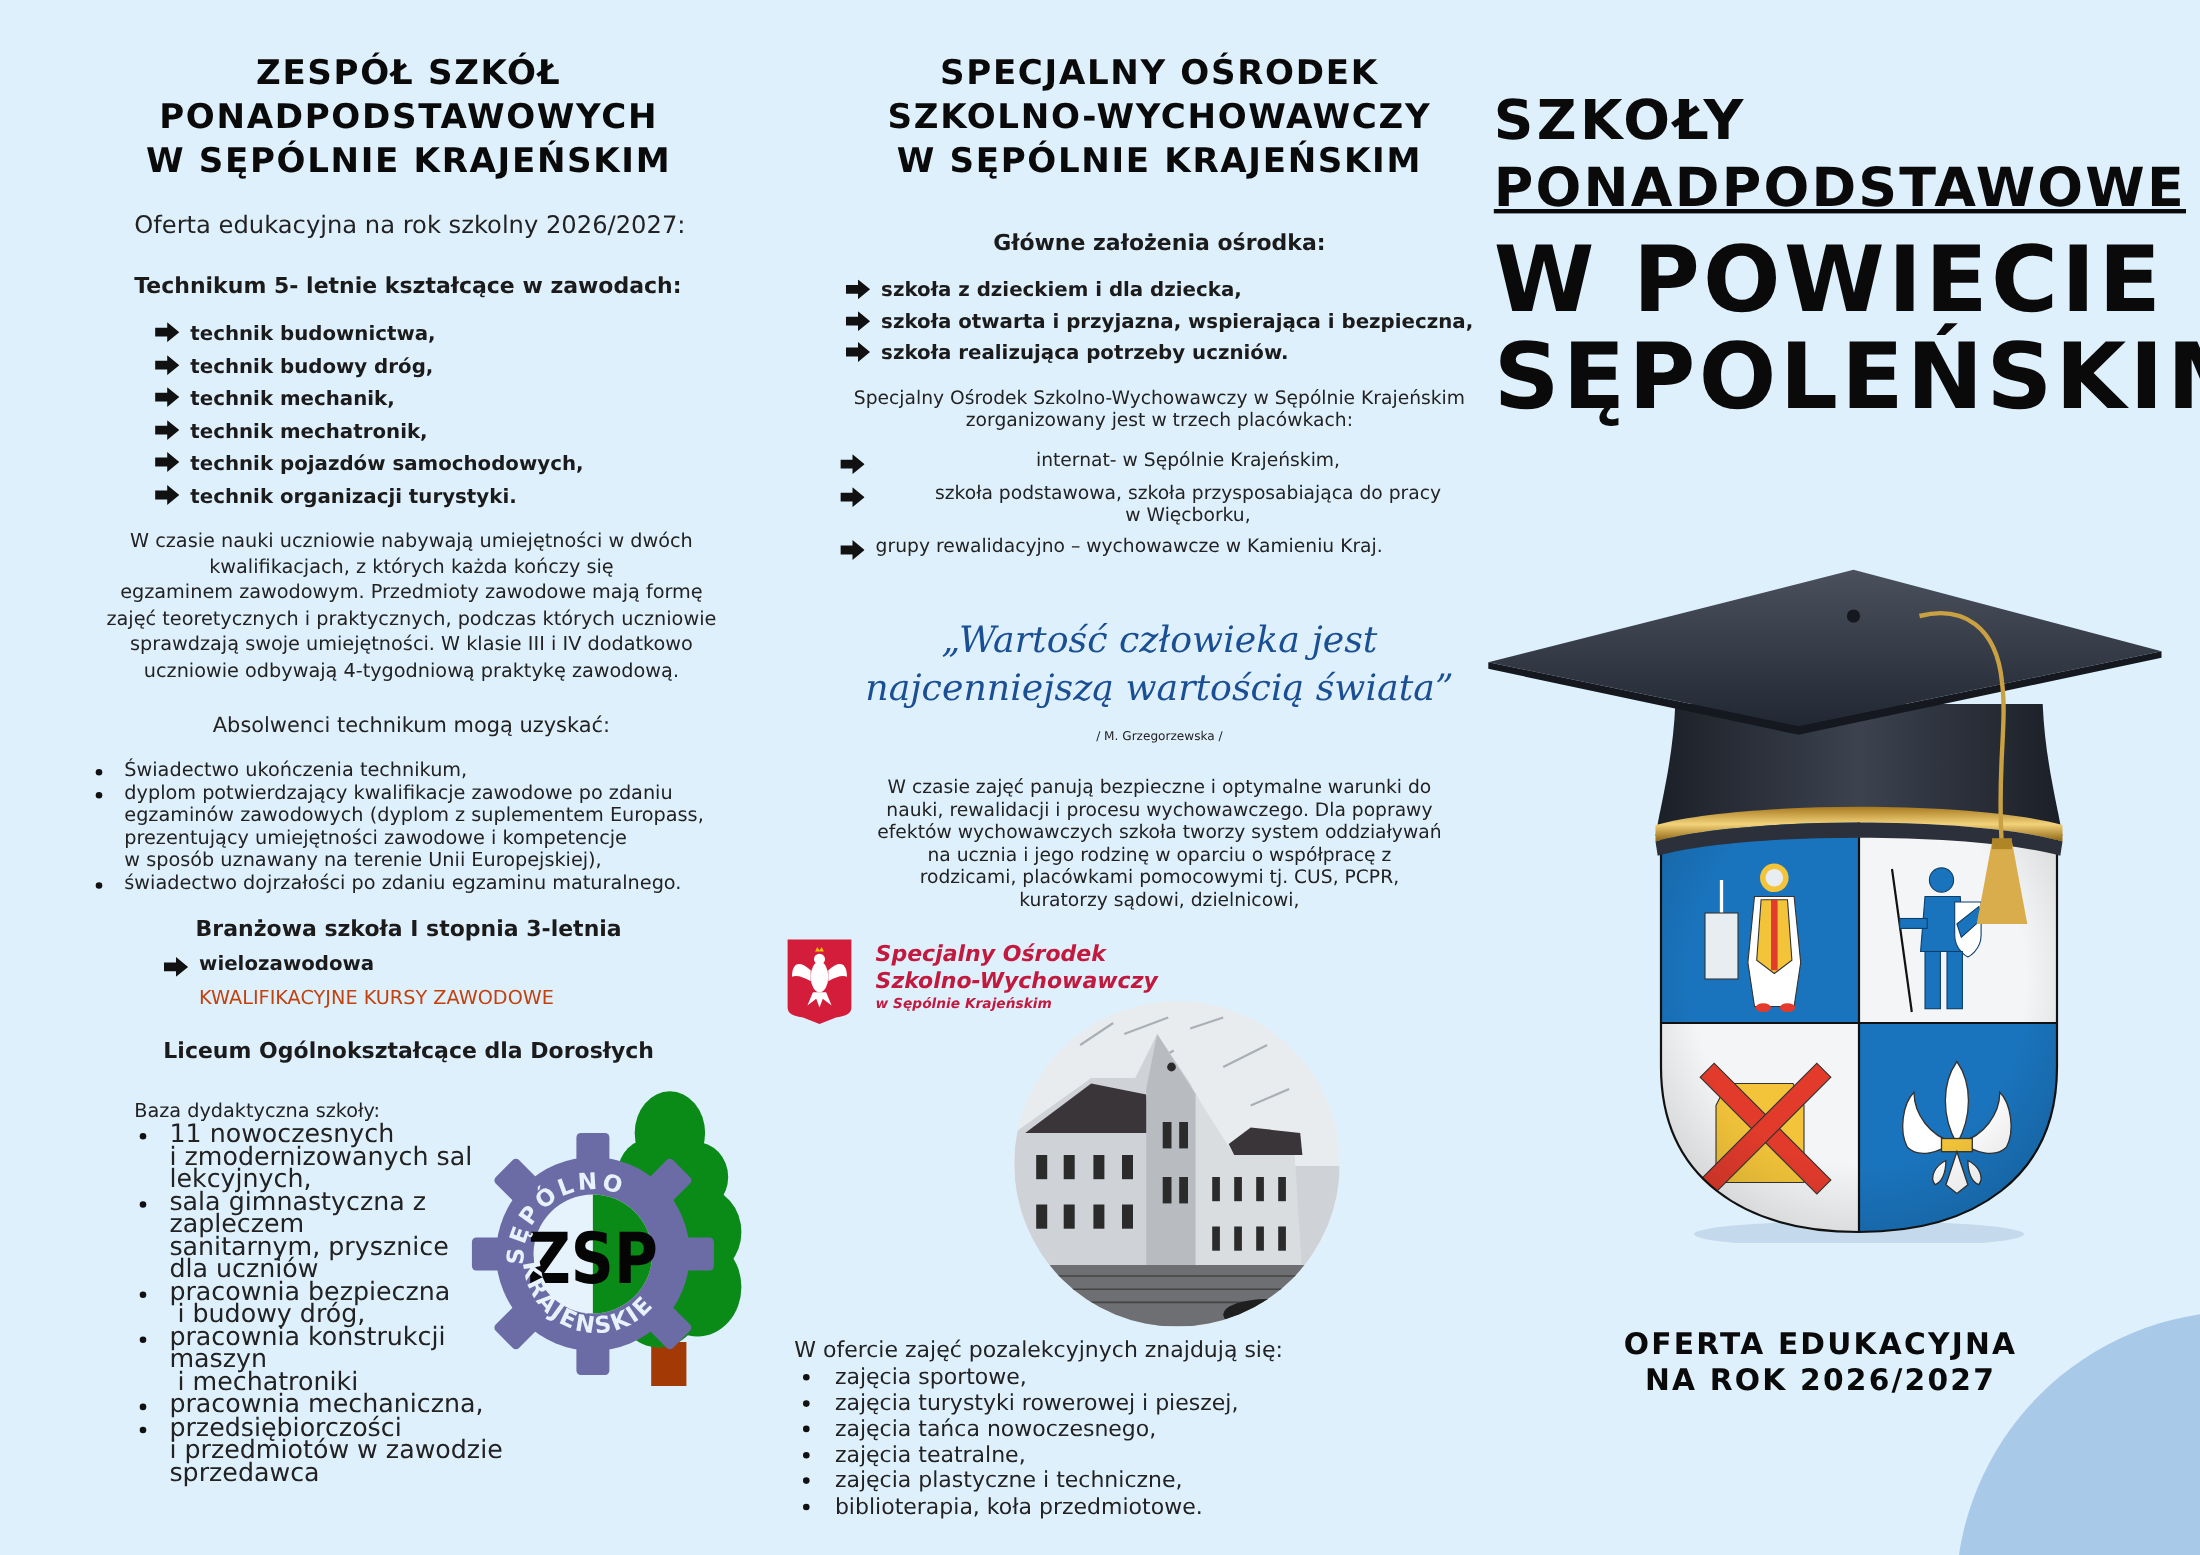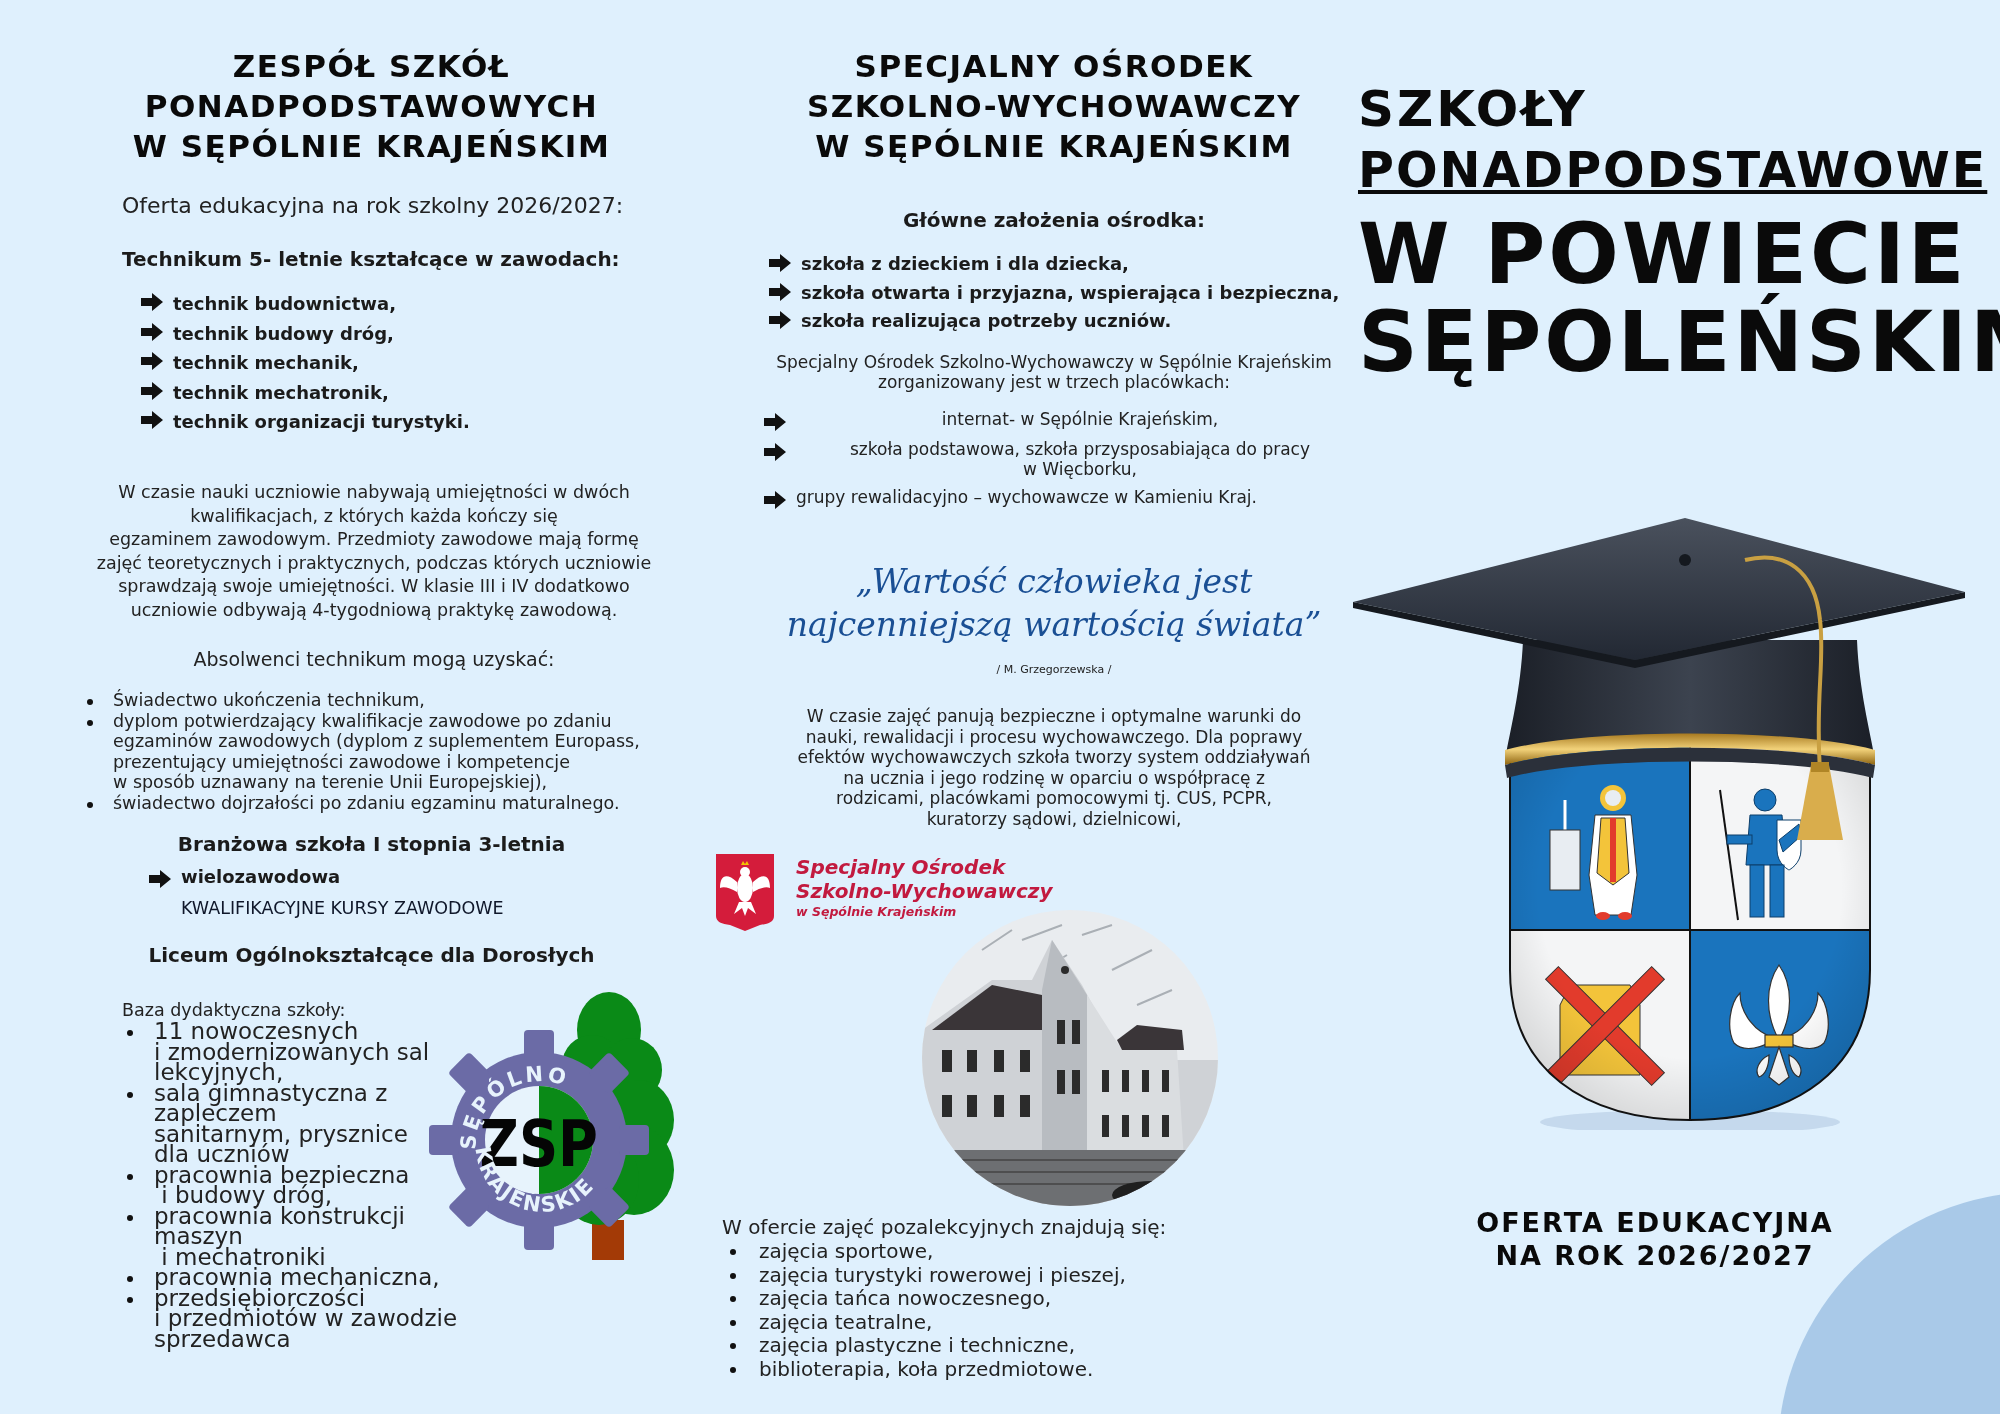--- a/index.html
+++ b/index.html
@@ -43,21 +43,21 @@
     
     #left-offer { top: 193px; left: 78px; font-size: 22px; color: #222; }
     #left-tech-title { top: 247px; left: 78px; font-size: 20px; font-weight: bold; }
     #left-tech-list { top: 289px; left: 97px; font-size: 18px; font-weight: bold; line-height: 29.5px; }
     #left-desc { top: 481px; left: 30px; width: 600px; font-size: 17.5px; line-height: 23.5px; text-align: center; color: #222; }
     #left-grad-title { top: 648px; left: 0; width: 660px; font-size: 19px; text-align: center; color: #222; }
     #left-grad-list { top: 690px; left: 35px; width: 600px; font-size: 17.5px; line-height: 20.5px; color: #222; }
     #left-grad-list li { padding-left: 34px; }
     #left-branz-title { top: 832px; left: 0; width: 655px; font-size: 20px; font-weight: bold; text-align: center; }
     #left-branz-list { top: 866px; left: 105px; font-size: 18px; font-weight: bold; }
-    #left-kkz { top: 898px; left: 137px; font-size: 17.5px; color: #0f172a; }
+    #left-kkz { top: 898px; left: 137px; font-size: 17.5px; color: #c2410c; }
     #left-lo-title { top: 943px; left: 0; width: 655px; font-size: 20px; font-weight: bold; text-align: center; }
     #left-base-title { top: 1000px; left: 78px; font-size: 17.5px; color: #222; }
     #left-base-list { top: 1021px; left: 75px; width: 360px; font-size: 23px; line-height: 20.5px; color: #222; }
     #left-base-list li { padding-left: 35px; }
     #zsp-logo { top: 990px; left: 380px; width: 270px; height: 280px; }
 
     
     #mid-goals-title { top: 208px; left: 0; width: 660px; text-align: center; font-size: 20px; font-weight: bold; }
     #mid-goals-list { top: 250px; left: 45px; font-size: 18px; font-weight: bold; line-height: 28.5px; }
     #mid-org-intro { top: 352px; left: 0; width: 660px; text-align: center; font-size: 17px; line-height: 20px; color: #222; }
@@ -124,20 +124,28 @@
         </span>
         <span>technik mechanik,</span>
       </li>
     <li>
         <span class="arrow">
           <svg viewBox="0 0 22 18">
             <path d="M0 5h11V0l11 9-11 9v-5H0z" fill="#111"></path>
           </svg>
         </span>
         <span>technik mechatronik,</span>
+      </li>
+    <li>
+        <span class="arrow">
+          <svg viewBox="0 0 22 18">
+            <path d="M0 5h11V0l11 9-11 9v-5H0z" fill="#111"></path>
+          </svg>
+        </span>
+        <span>technik pojazdów samochodowych,</span>
       </li>
     <li>
         <span class="arrow">
           <svg viewBox="0 0 22 18">
             <path d="M0 5h11V0l11 9-11 9v-5H0z" fill="#111"></path>
           </svg>
         </span>
         <span>technik organizacji turystyki.</span>
       </li>
   </ul>

